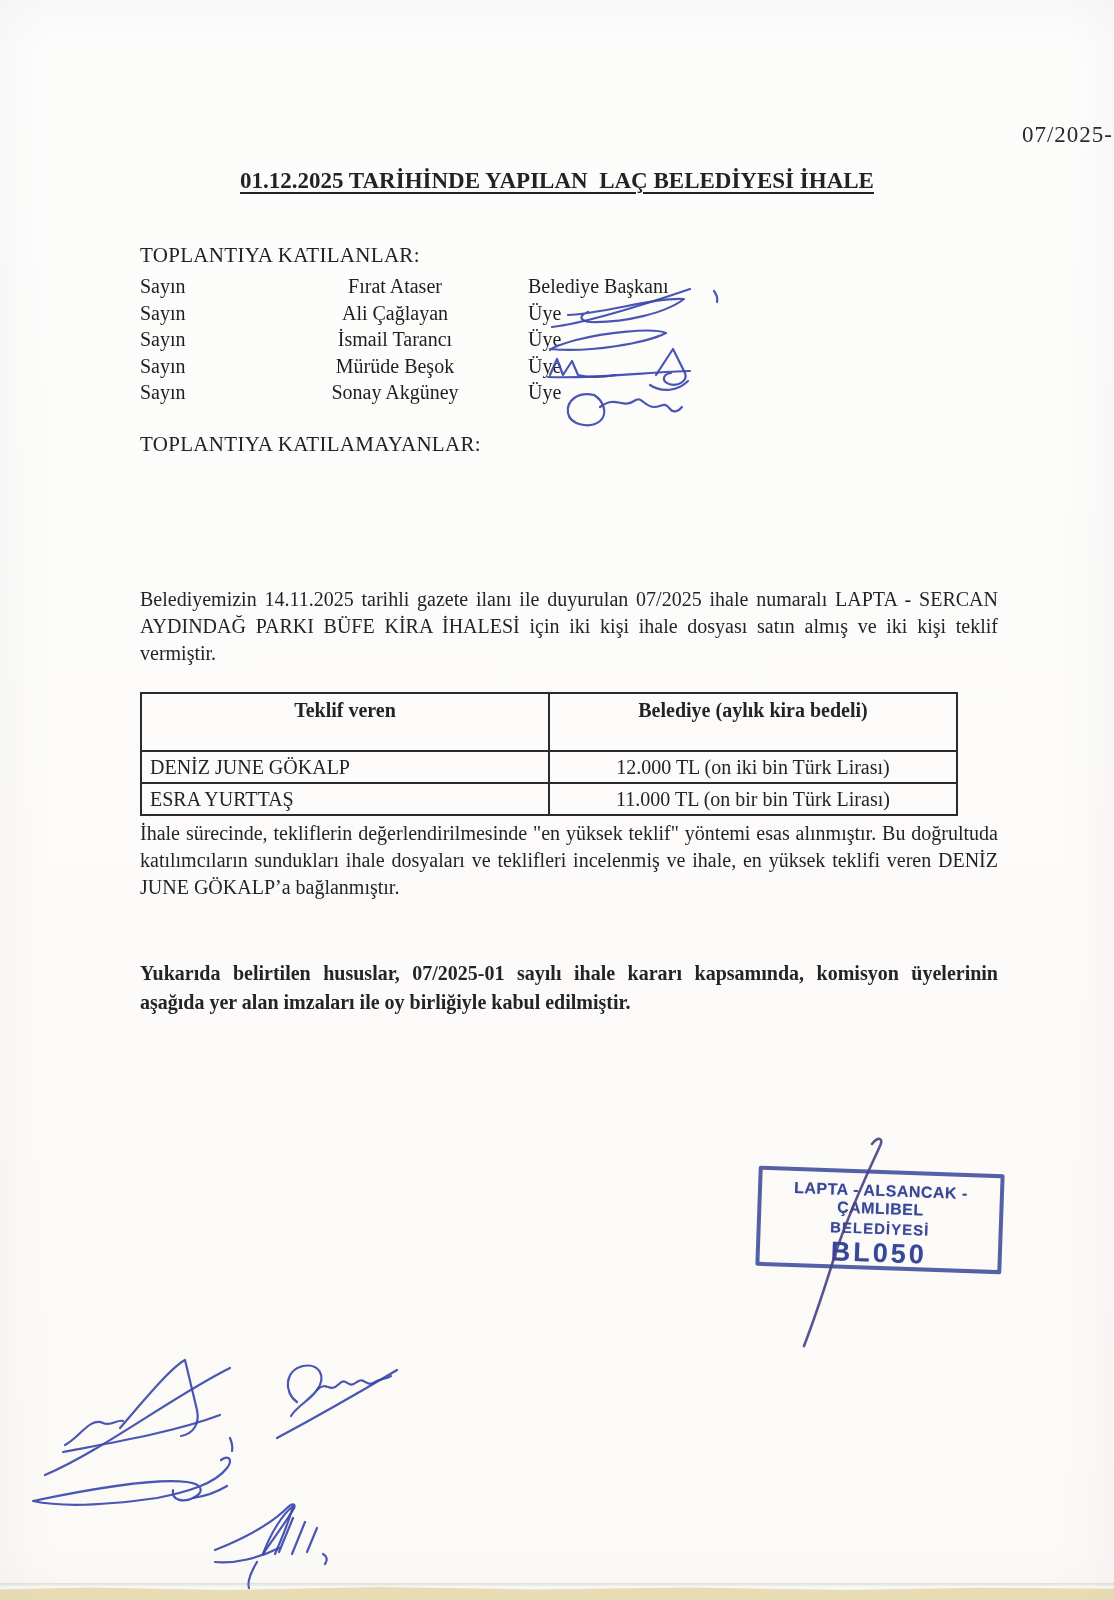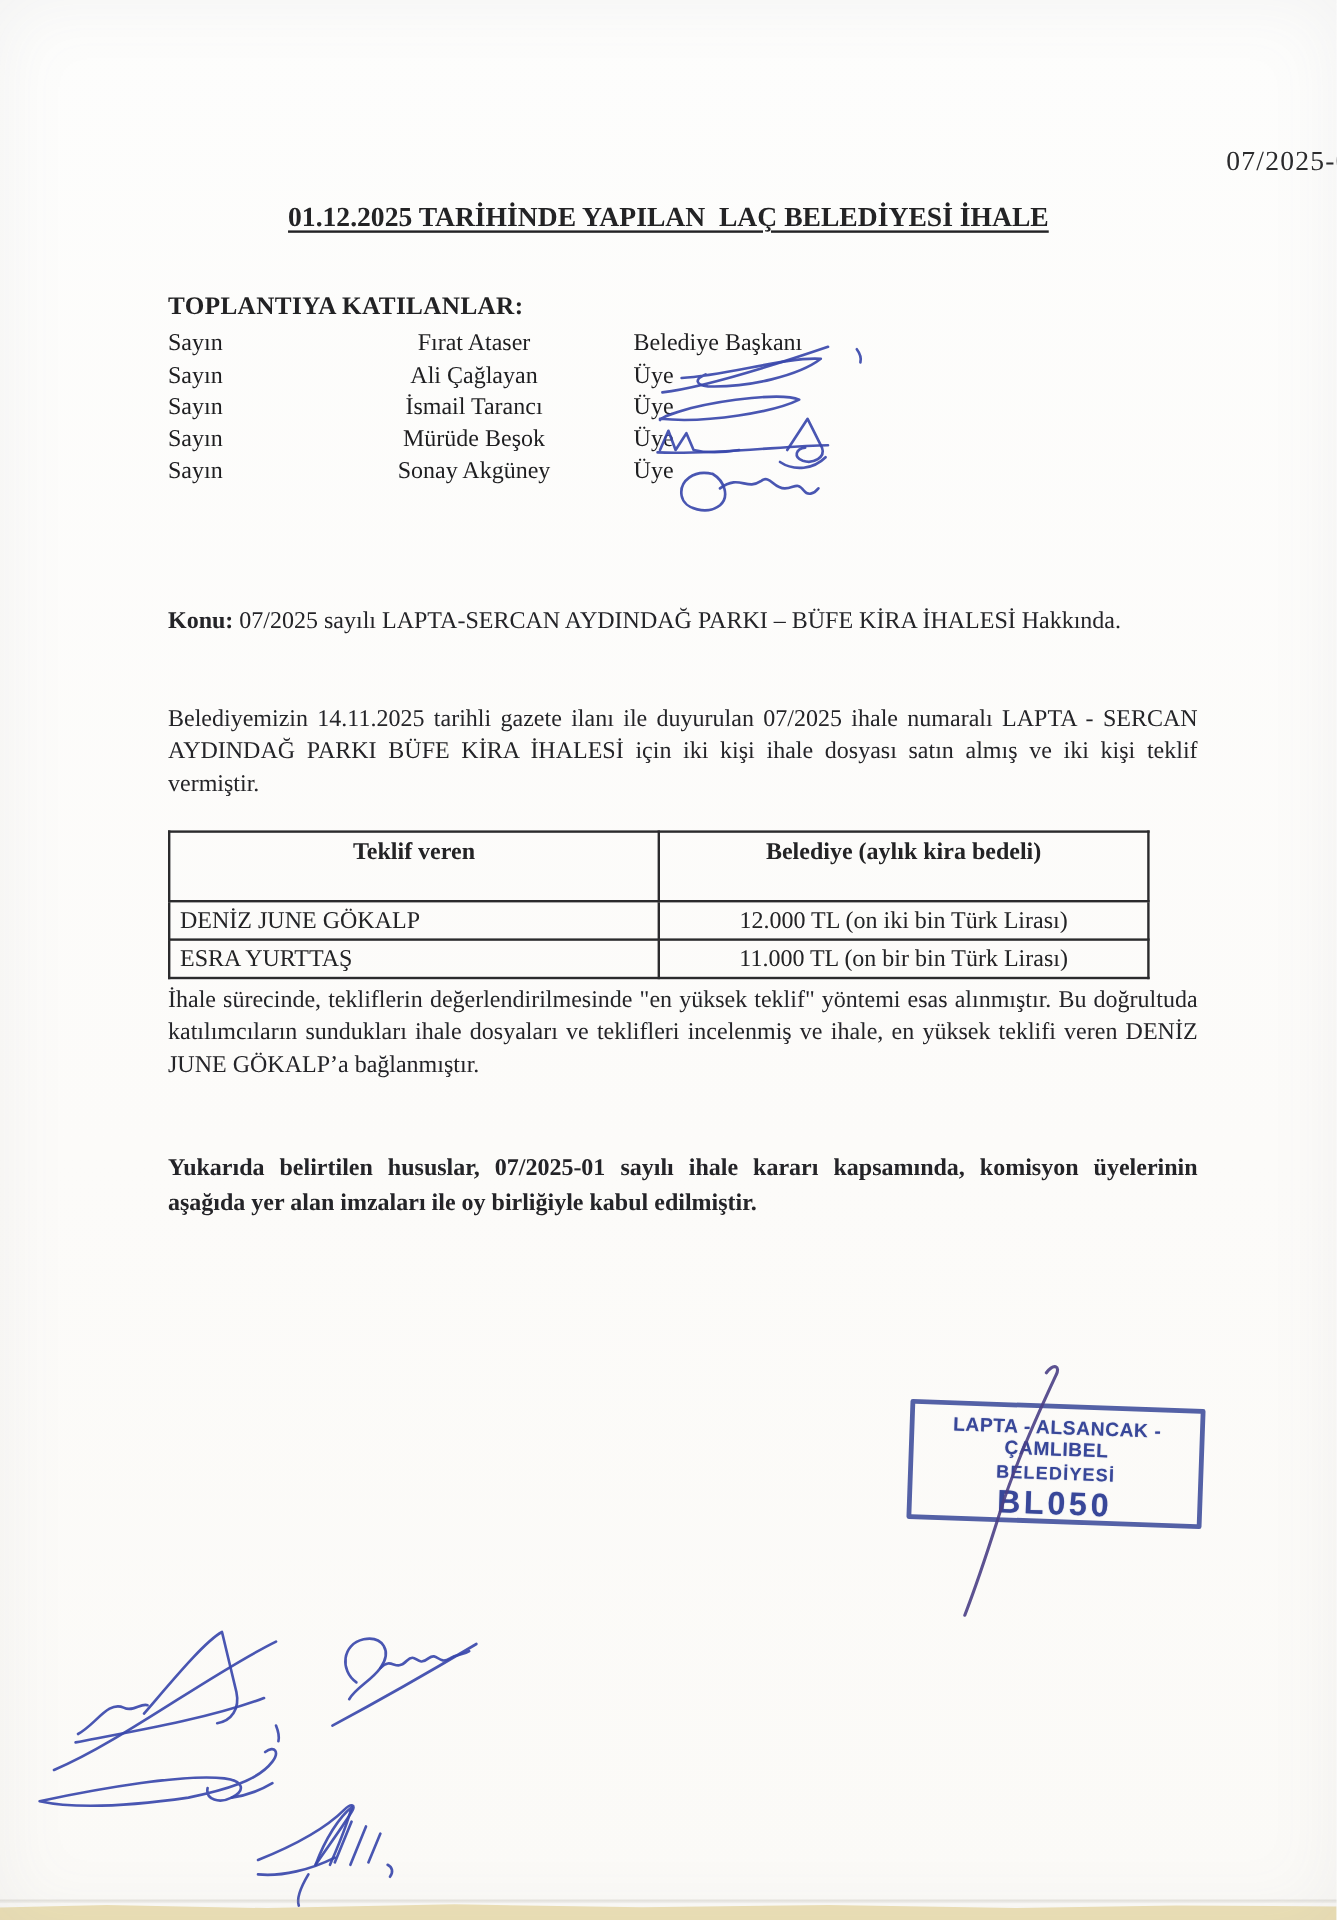--- a/index.html
+++ b/index.html
@@ -14,21 +14,21 @@
     content:""; position:absolute; inset:0; pointer-events:none;
     box-shadow: inset 0 0 60px rgba(120,120,125,0.08);
   }
   .abs{position:absolute;}
   .doc-number{top:122px; left:0; width:100%; text-align:right;
     font-size:23px; letter-spacing:1px; color:#2a2a2c;margin-left:24px;}
   .title-block{top:152px; left:0; width:100%; text-align:center;
     font-weight:bold; font-size:23px; line-height:33px; color:#232325;}
   .title-line{display:inline-block; white-space:pre-wrap;
     text-decoration:underline; text-decoration-thickness:2px; text-underline-offset:4px;margin-top:12px;}
-  .heading{font-weight:bold; font-size:21px; letter-spacing:0.3px; color:#222224;}
+  .heading{font-weight:normal; font-size:21px; letter-spacing:0.3px; color:#222224;}
   .attendees{top:243px; left:140px; width:860px;}
   .attendee-rows{margin-top:5px; font-size:20px; line-height:26.6px;}
   .arow{display:flex;}
   .arow .c1{width:122px;}
   .arow .c2{width:266px;text-align:center;}
   .arow .c3{flex:1;}
   .absentees{top:432px; left:140px;}
   .para{left:140px; width:858px; font-size:20px; line-height:27px;
     text-align:justify; color:#242428;}
   .subject{top:504px;}
@@ -121,24 +121,22 @@
       <path d="M118,92 L135,66 L147,90 c3,8 -7,14 -16,11 c-8,-3 -6,-10 2,-11"></path>
       <path d="M10,94 C60,96 120,88 152,88"></path>
       <path d="M112,102 c12,8 28,6 38,-4"></path>
     </g>
     <g>
       <path d="M56,112 c-16,-4 -28,6 -26,18 c2,12 22,16 32,8 c8,-7 4,-20 -6,-26"></path>
       <path d="M62,124 c16,-12 22,2 34,-6 c8,-6 10,6 20,6 c8,0 10,-6 16,2 c3,4 8,3 12,-2"></path>
     </g>
   </svg>
 
-
-  <div class="abs para subject">
-    <b>Konu:</b><span> 07/2025 sayılı  LAPTA-SERCAN AYDINDAĞ PARKI – BÜFE KİRA İHALESİ Hakkında.</span>
-  </div>
+  <div class="abs absentees heading">TOPLANTIYA KATILAMAYANLAR:</div>
+
 
   <div class="abs para p1">Belediyemizin 14.11.2025 tarihli gazete ilanı ile duyurulan 07/2025 ihale numaralı LAPTA - SERCAN AYDINDAĞ PARKI BÜFE KİRA İHALESİ için iki kişi ihale dosyası satın almış ve iki kişi teklif vermiştir.</div>
 
   <table class="abs bids-table">
     <tbody>
         <tr>
       <th style="width:50%">Teklif veren</th>
       <th>Belediye (aylık kira bedeli)</th>
     </tr>
     <tr>

